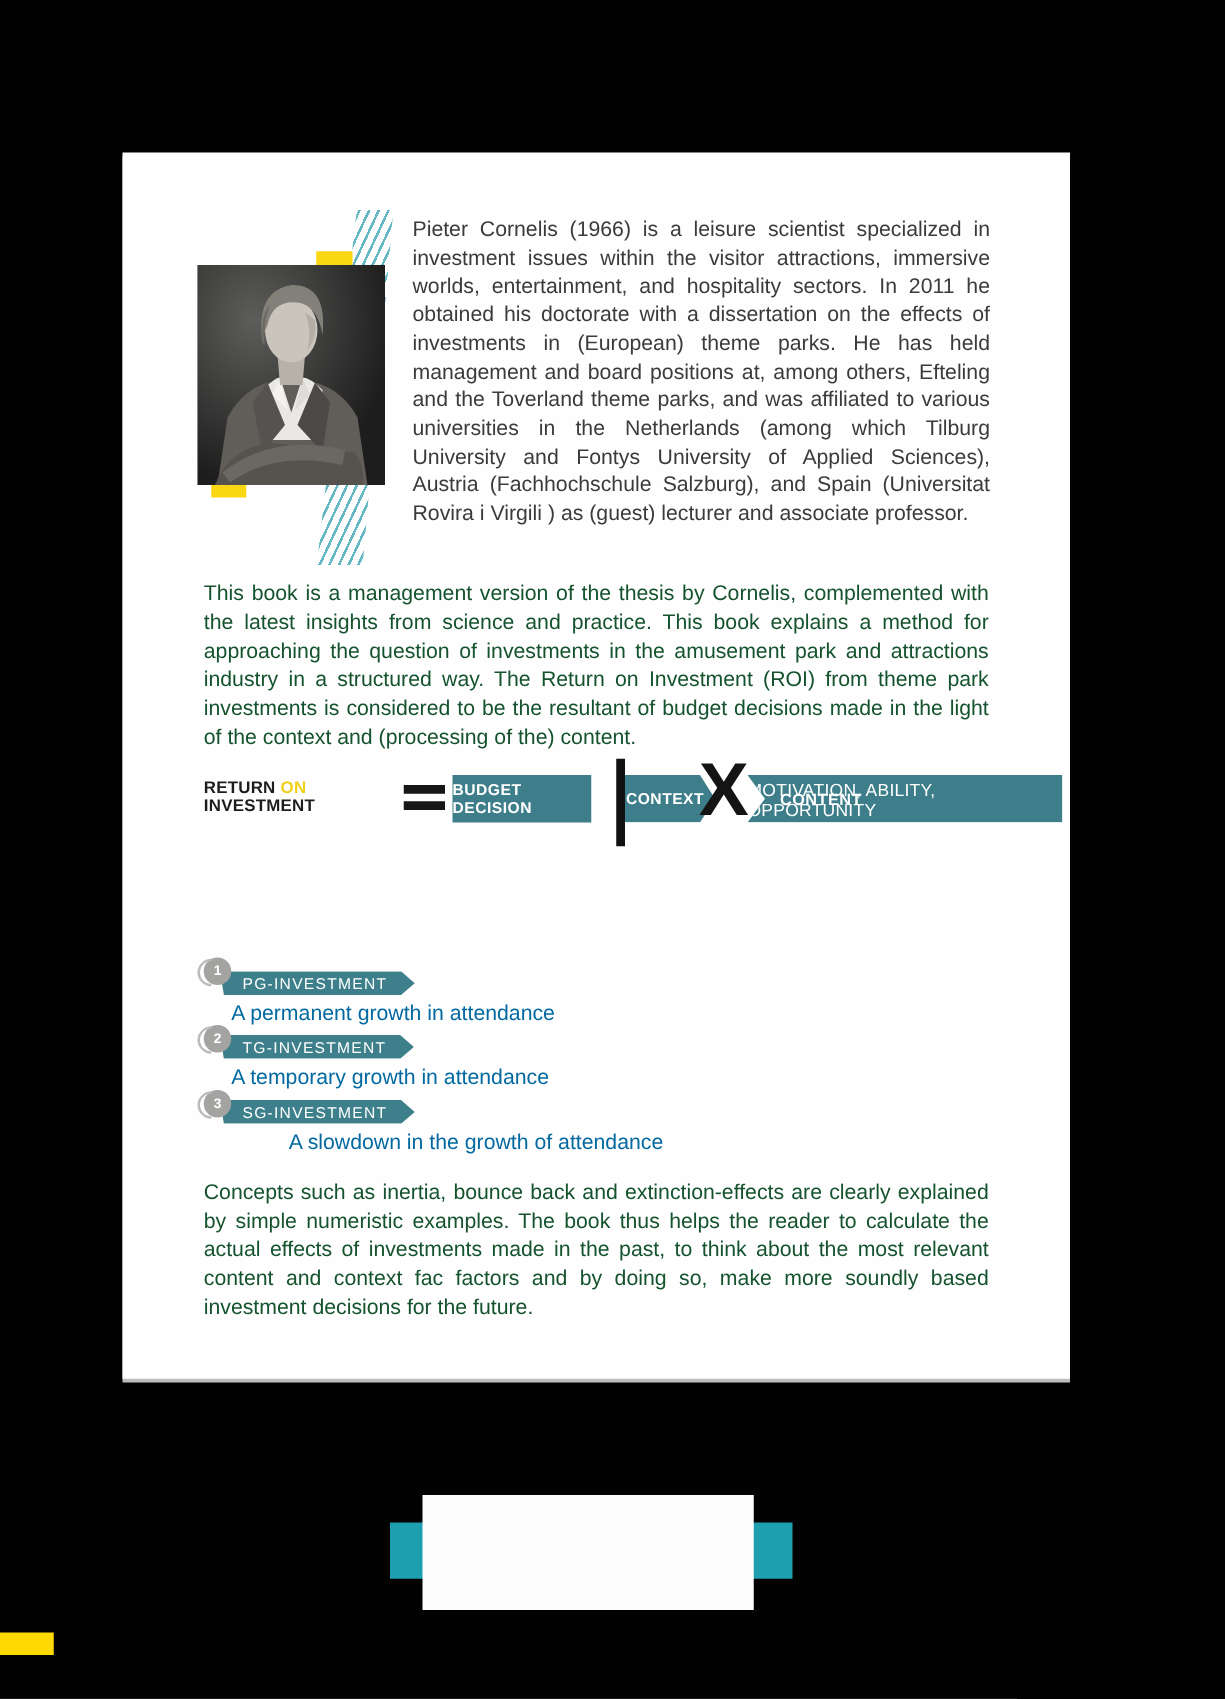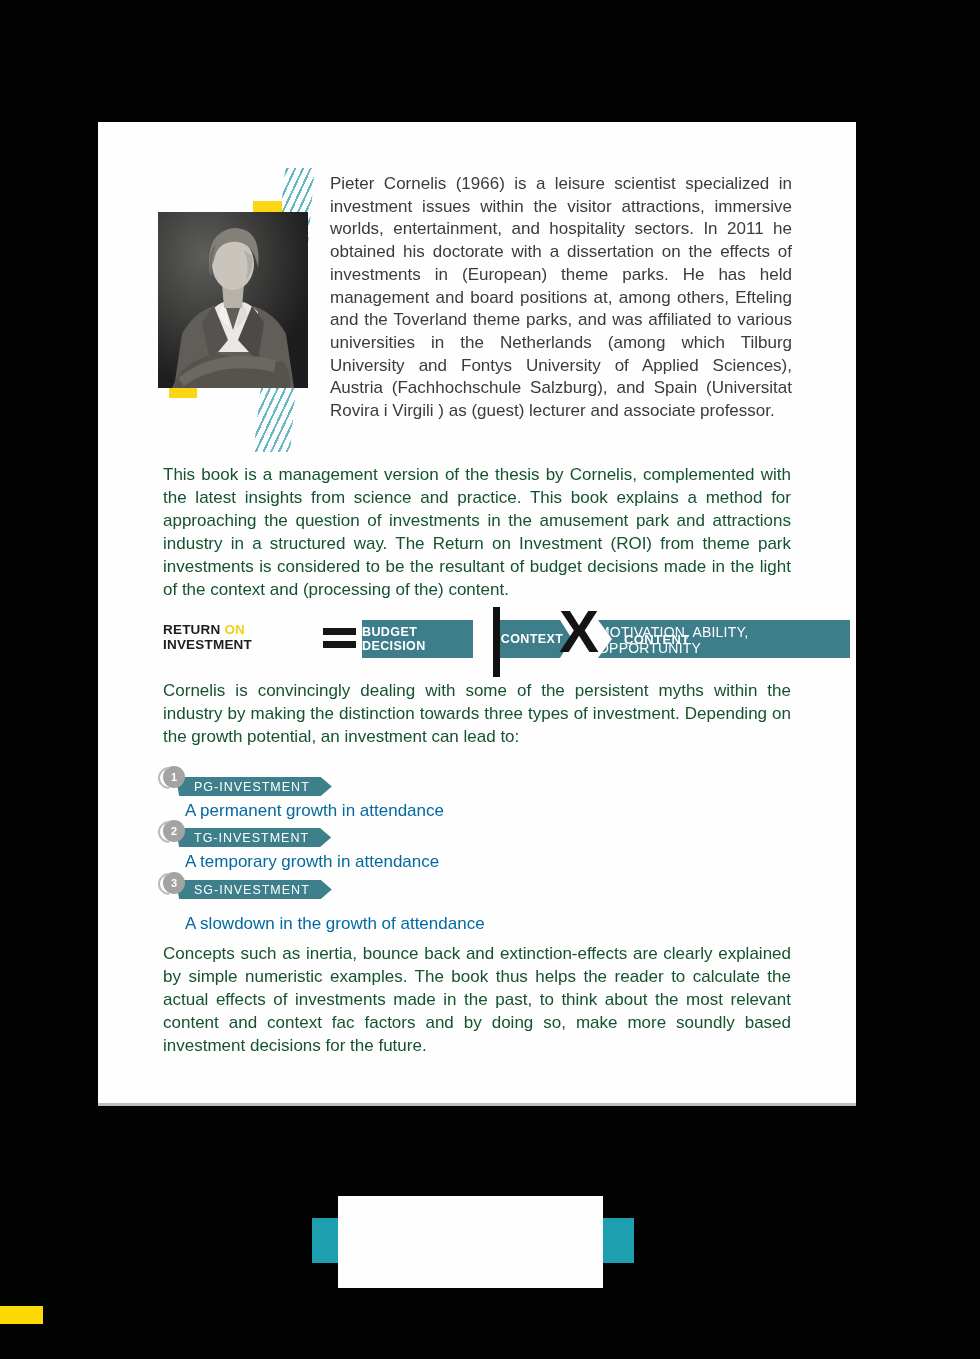--- a/index.html
+++ b/index.html
@@ -78,21 +78,21 @@
   .ribbon {
     position:absolute; left:13px; height:19px; background:#3d7f8b; color:#fff;
     font-size:12.5px; font-weight:normal; letter-spacing:1px;
     display:flex; align-items:center; padding:0 22px 0 18px;
     clip-path:polygon(0 0, calc(100% - 11px) 0, 100% 50%, calc(100% - 11px) 100%, 2% 100%);
     z-index:1;
   }
   .idesc { position:absolute; left:22px; font-size:17px; color:#0369a1; white-space:nowrap; }
   .b1 { top:1px; } .r1 { top:12px; } .d1 { top:36px; }
   .b2 { top:55px; } .r2 { top:63px; } .d2 { top:87px; }
-  .b3 { top:107px; } .r3 { top:115px; } .d3 { top:149px; }
+  .b3 { top:107px; } .r3 { top:115px; } .d3 { top:139px;margin-left:46px; }
 
   
   .teal-band { position:absolute; left:312px; top:1218px; width:322px; height:45px; background:#1d9fb0; }
   .barcode-box { position:absolute; left:338px; top:1196px; width:265px; height:92px; background:#fdfdfd; }
   .yellow-corner { position:absolute; left:0; top:1306px; width:43px; height:18px; background:#ffd904; }
 </style>
 </head>
 <body>
 
 <div class="canvas">
@@ -147,21 +147,20 @@
       <div class="tealbox budget">BUDGET DECISION</div>
       <div class="vbar"></div>
       <div class="tealbox context">CONTEXT</div>
       <div class="times">X</div>
       <div class="tealbox content">
         <span class="content-word">CONTENT</span>
         <span class="content-note">MOTIVATION, ABILITY, OPPORTUNITY</span>
       </div>
     </div>
 
-    <p class="para p3">Cornelis is convincingly dealing with some of the persistent myths within the industry by making the distinction towards three types of investment. Depending on the growth potential, an investment can lead to:</p>
 
     <div class="invest">
       <div class="badge b1">1</div>
       <div class="ribbon r1">PG-INVESTMENT</div>
       <div class="idesc d1">A permanent growth in attendance</div>
 
       <div class="badge b2">2</div>
       <div class="ribbon r2">TG-INVESTMENT</div>
       <div class="idesc d2">A temporary growth in attendance</div>
 

